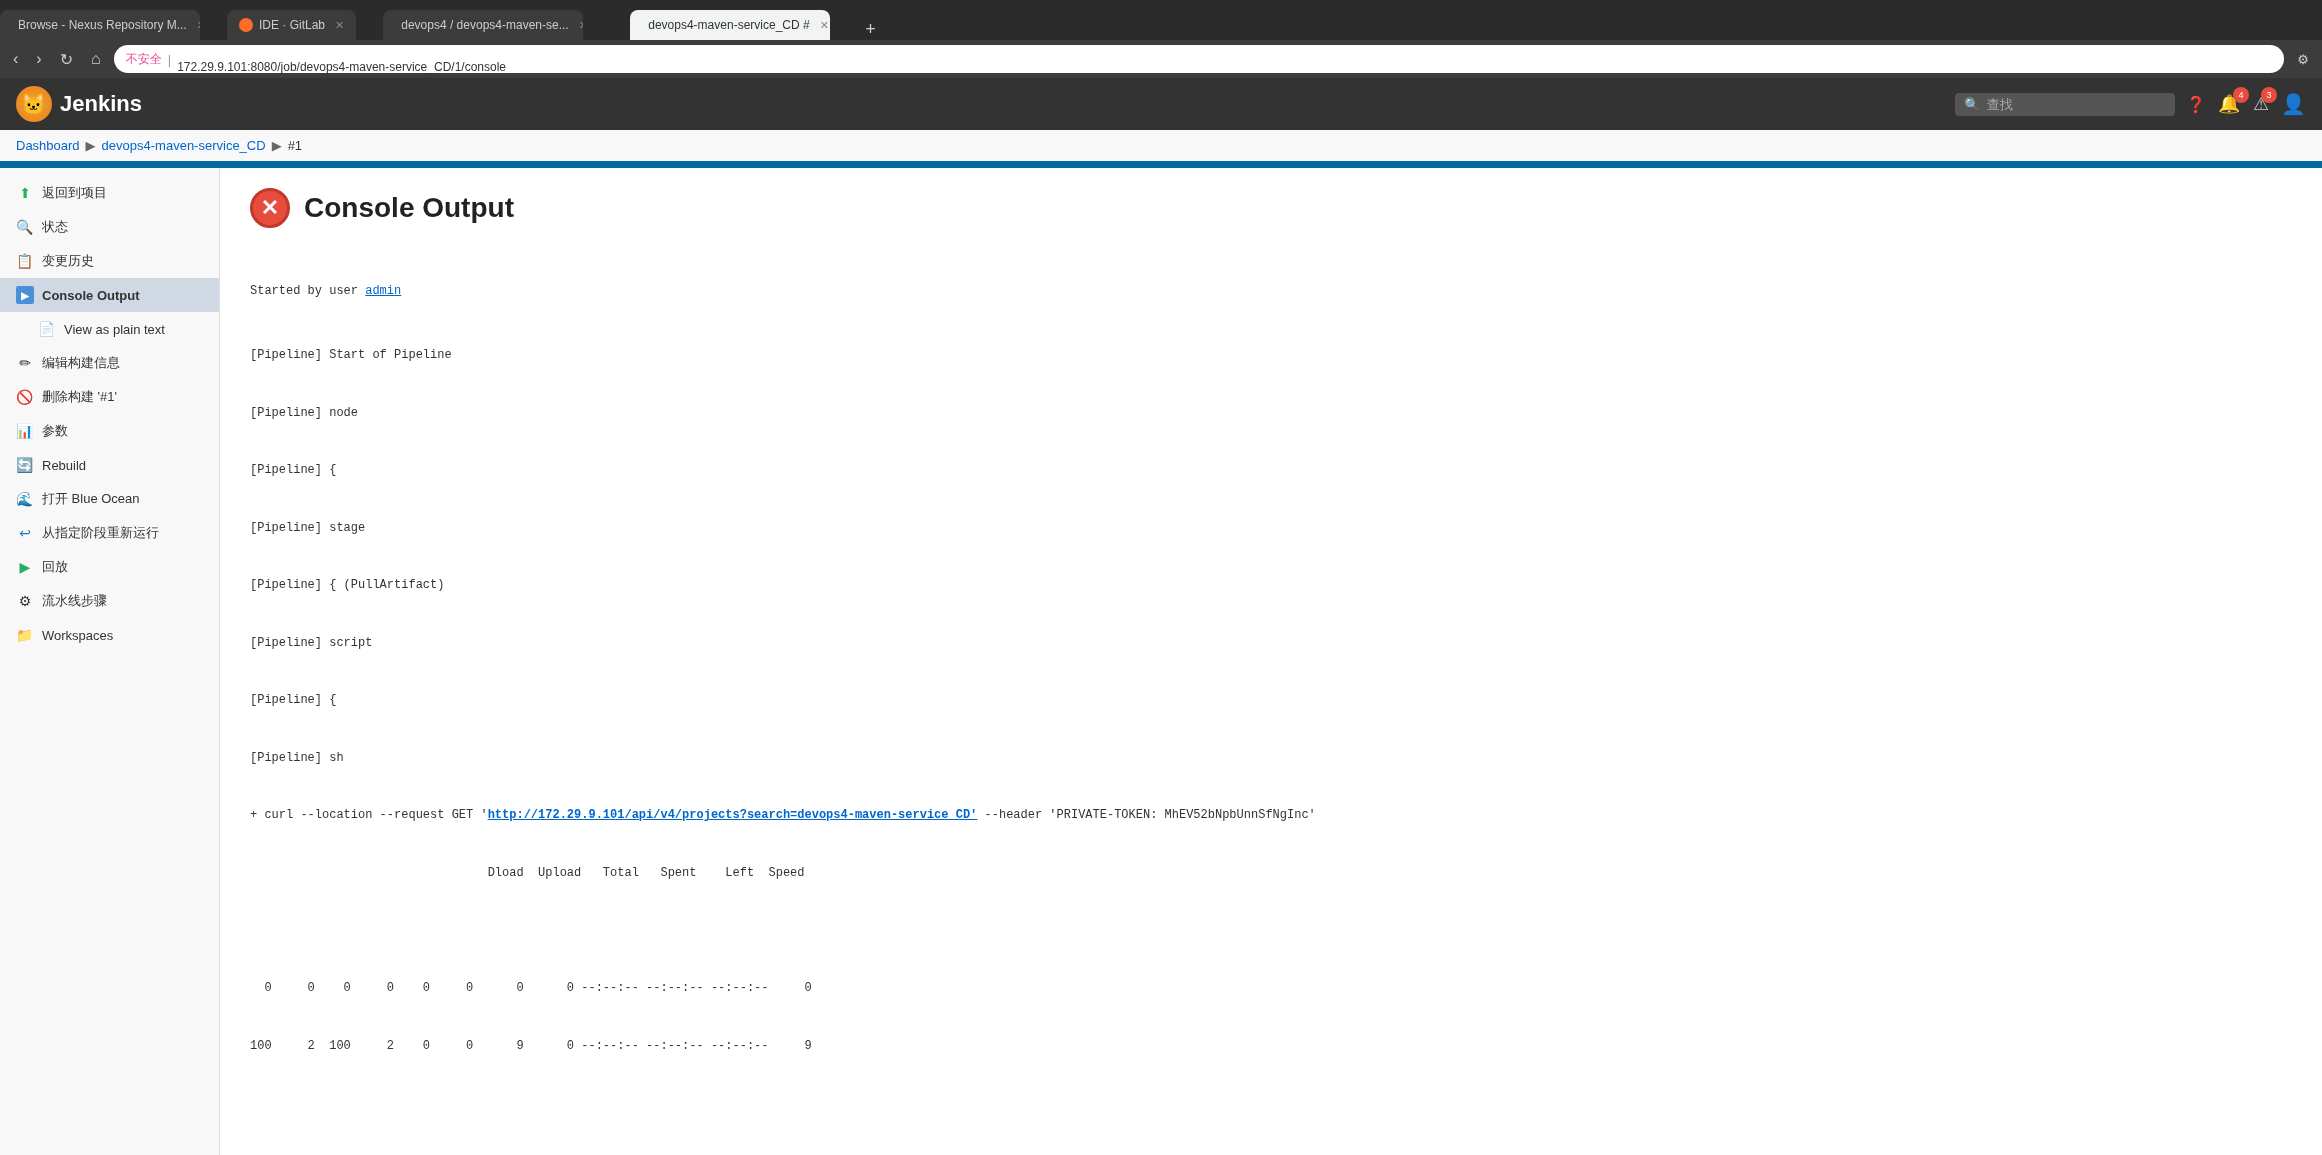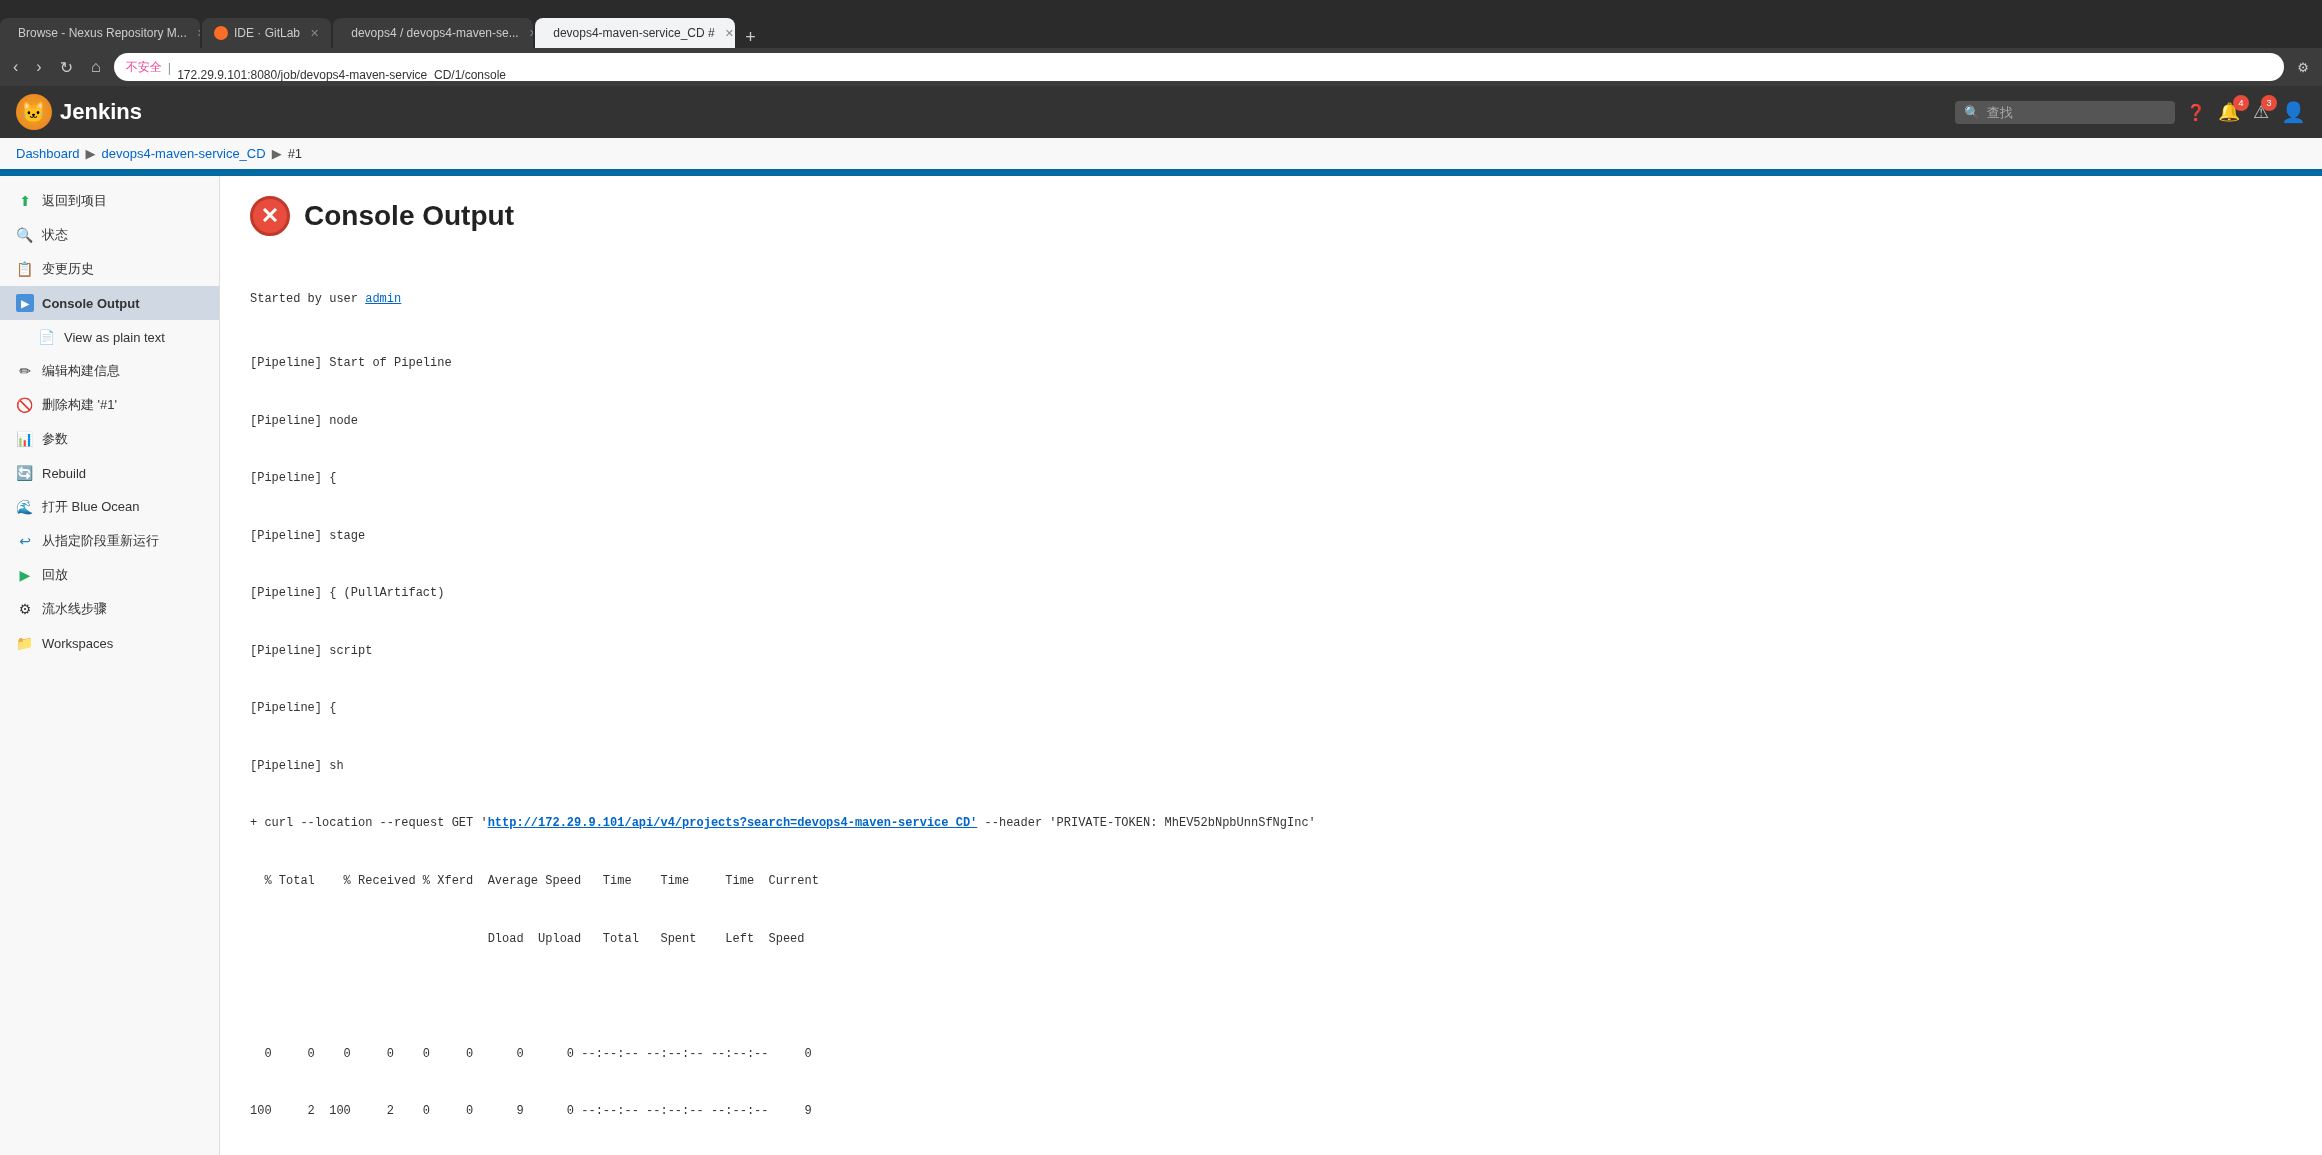--- a/index.html
+++ b/index.html
@@ -8,41 +8,43 @@
     
     .browser-chrome {
       background: #3c3c3c;
       padding: 0;
     }
     .browser-tabs {
       display: flex;
       align-items: flex-end;
       background: #2b2b2b;
       padding: 8px 0 0 0;
-      height: 48px;
+      height: 40px;
+      gap: 25px;
     }
     .browser-tab {
       display: flex;
       align-items: center;
       padding: 6px 12px;
       border-radius: 8px 8px 0 0;
       font-size: 12px;
       color: #ccc;
       background: #3c3c3c;
       margin-right: 2px;
       max-width: 200px;
       white-space: nowrap;
       overflow: hidden;
       text-overflow: ellipsis;
       height: 30px;
       gap: 6px;
     }
     .browser-tab.active {
       background: #f1f3f4;
       color: #333;
+      margin-left: 20px;
     }
     .tab-icon { width: 14px; height: 14px; border-radius: 50%; display: inline-block; }
     .tab-close { margin-left: 4px; font-size: 11px; color: #888; }
     .browser-addressbar {
       display: flex;
       align-items: center;
       background: #3c3c3c;
       padding: 4px 8px;
       gap: 8px;
       height: 38px;
@@ -411,21 +413,20 @@
       <span class="console-line started-line"><span>Started by user </span><span class="text-blue">admin</span></span>
       <span class="console-line">[Pipeline] Start of Pipeline</span>
       <span class="console-line">[Pipeline] node</span>
       <span class="console-line">[Pipeline] {</span>
       <span class="console-line">[Pipeline] stage</span>
       <span class="console-line">[Pipeline] { (PullArtifact)</span>
       <span class="console-line">[Pipeline] script</span>
       <span class="console-line">[Pipeline] {</span>
       <span class="console-line">[Pipeline] sh</span>
       <span class="console-line"><span>+ curl --location --request GET '</span><span class="text-link curl-underline">http://172.29.9.101/api/v4/projects?search=devops4-maven-service_CD'</span><span> --header 'PRIVATE-TOKEN: MhEV52bNpbUnnSfNgInc'</span></span>
-      <span class="console-line">  % Total    % Received % Xferd  Average Speed   Time    Time     Time  Current</span>
       <span class="console-line">                                 Dload  Upload   Total   Spent    Left  Speed</span>
       <span class="console-line">&nbsp;</span>
       <span class="console-line">  0     0    0     0    0     0      0      0 --:--:-- --:--:-- --:--:--     0</span>
       <span class="console-line">100     2  100     2    0     0      9      0 --:--:-- --:--:-- --:--:--     9</span>
       
       
       
       
       
       

